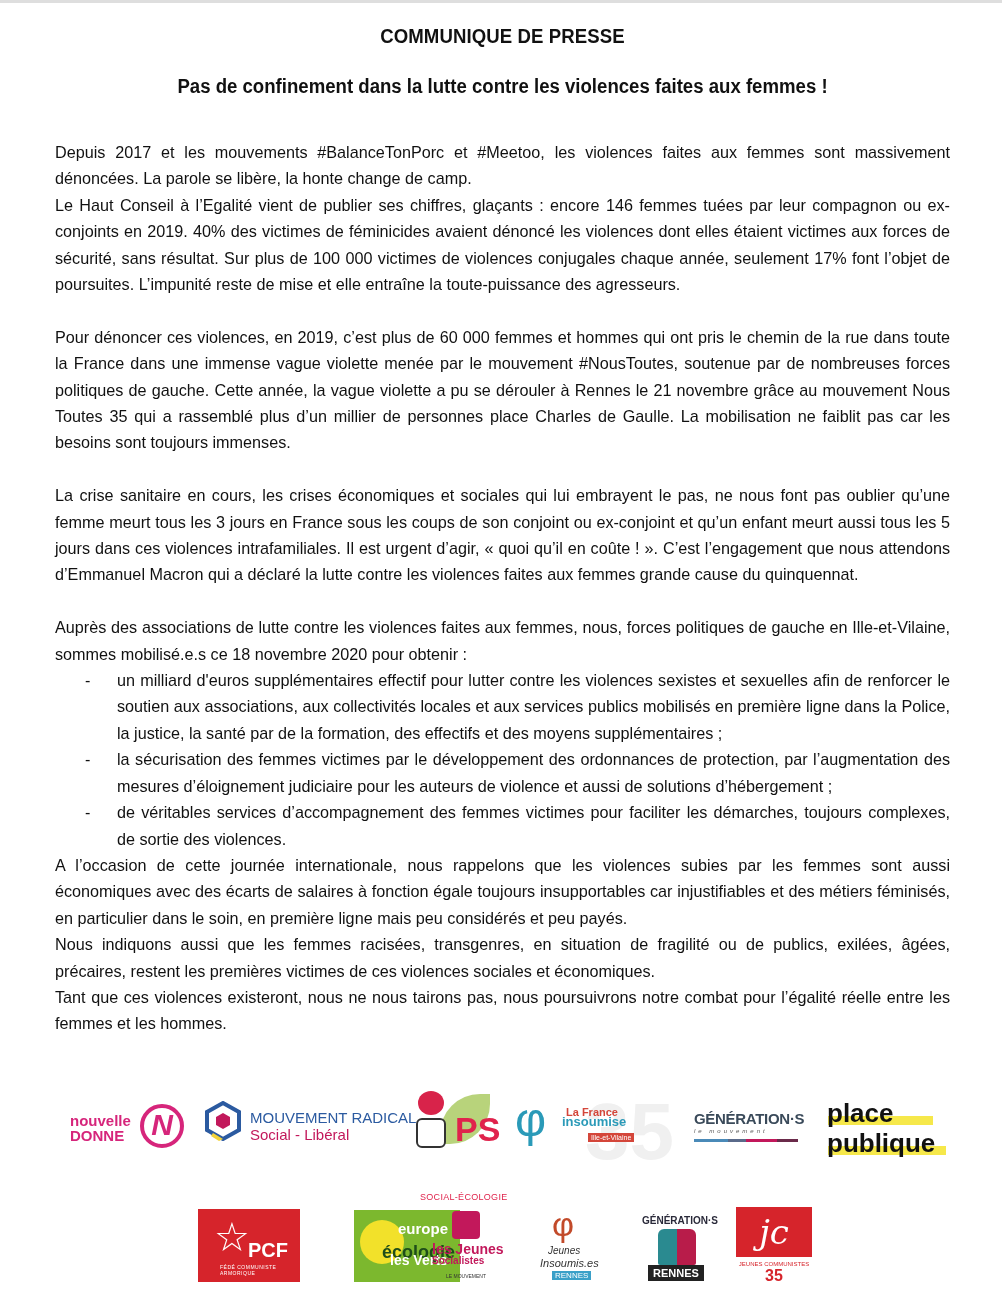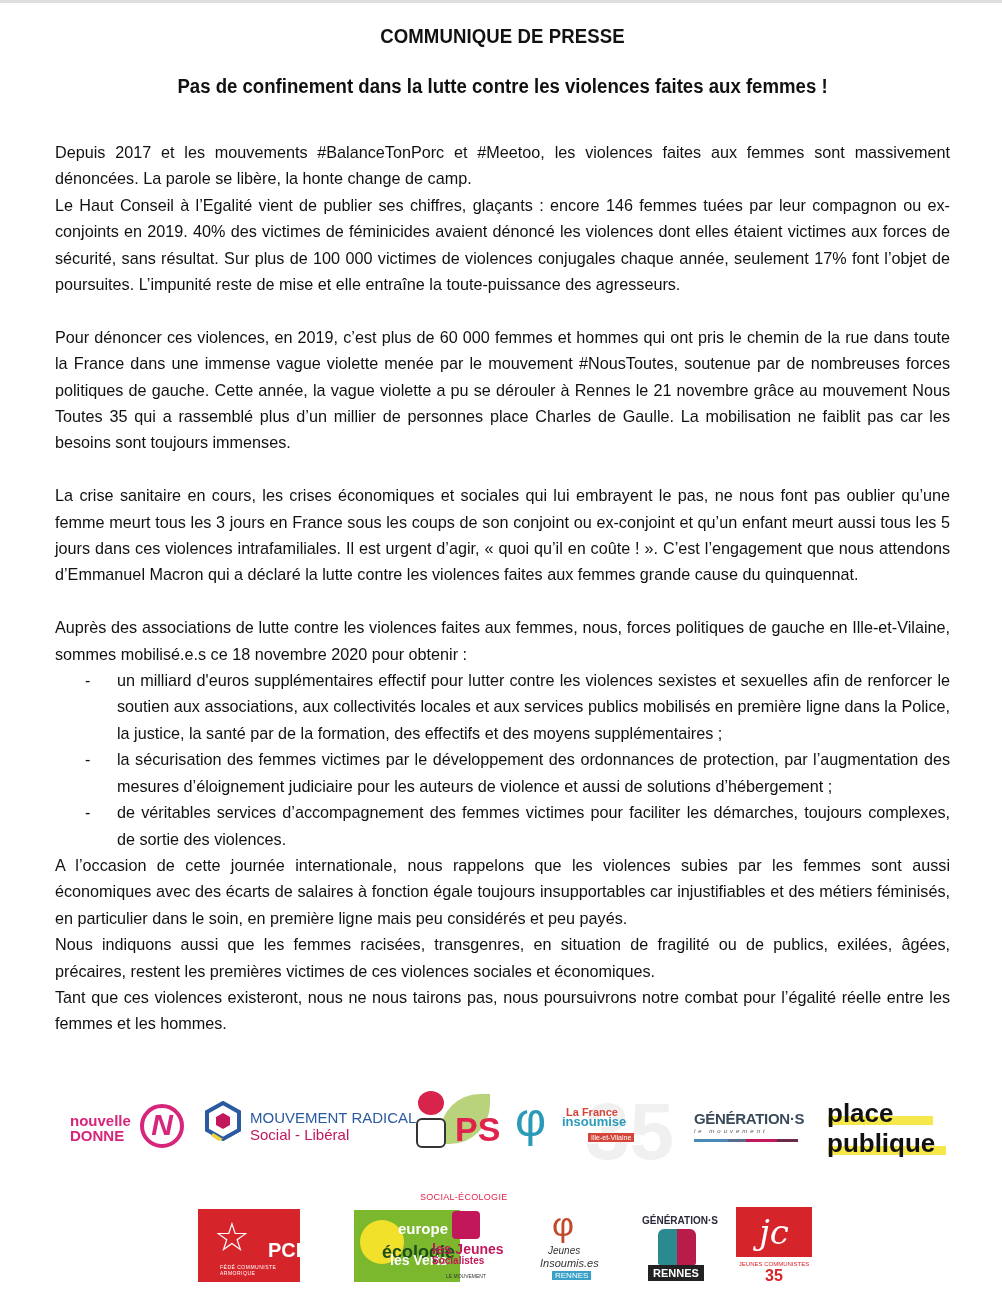--- a/index.html
+++ b/index.html
@@ -47,21 +47,21 @@
   .gen-bar { position: absolute; left: 694px; top: 1139px; width: 104px; height: 3px;
              background: linear-gradient(90deg,#4a8ab8 0 33%,#5a6a8a 33% 50%,#c2185b 50% 80%,#6a2a4a 80%); }
   
   .pp-hl1 { position: absolute; left: 828px; top: 1116px; width: 105px; height: 9px; background: #f6e84a; }
   .pp-hl2 { position: absolute; left: 828px; top: 1146px; width: 118px; height: 9px; background: #f6e84a; }
   .pp-t1 { position: absolute; left: 827px; top: 1099px; font-size: 26px; font-weight: bold; color: #111; line-height: 28px; }
   .pp-t2 { position: absolute; left: 827px; top: 1129px; font-size: 26px; font-weight: bold; color: #111; line-height: 28px; }
   
   .pcf { position: absolute; left: 198px; top: 1209px; width: 102px; height: 73px; background: #d6242b; color: #fff; }
   .pcf .star { position: absolute; left: 16px; top: 8px; font-size: 40px; line-height: 40px; }
-  .pcf .lbl { position: absolute; left: 50px; top: 30px; font-size: 20px; font-weight: bold; margin-left: 20px; }
+  .pcf .lbl { position: absolute; left: 50px; top: 30px; font-size: 20px; font-weight: bold; }
   .pcf .small { position: absolute; left: 22px; top: 55px; font-size: 5px; letter-spacing: 0.5px; }
   .eelv { position: absolute; left: 306px; top: 1210px; width: 106px; height: 72px; background: #7cb82e; margin-left: 48px; }
   .eelv .sun { position: absolute; left: 6px; top: 10px; width: 44px; height: 44px; border-radius: 50%; background: #f2e12a; }
   .eelv .t1 { position: absolute; left: 44px; top: 10px; font-size: 15px; color: #fff; font-weight: bold; }
   .eelv .t2 { position: absolute; left: 28px; top: 32px; font-size: 18px; color: #1e4d1a; font-weight: bold; }
   .eelv .t3 { position: absolute; left: 36px; top: 42px; font-size: 14px; color: #fff; font-weight: bold; }
   .js { position: absolute; left: 430px; top: 1205px; width: 80px; height: 80px; }
   .js .box { position: absolute; left: 22px; top: 6px; width: 28px; height: 28px; background: #c2185b; border-radius: 4px; }
   .js .t1 { position: absolute; left: 2px; top: 36px; font-size: 14px; color: #c2185b; font-weight: bold; }
   .js .t2 { position: absolute; left: 2px; top: 50px; font-size: 10px; color: #c2185b; font-weight: bold; }

